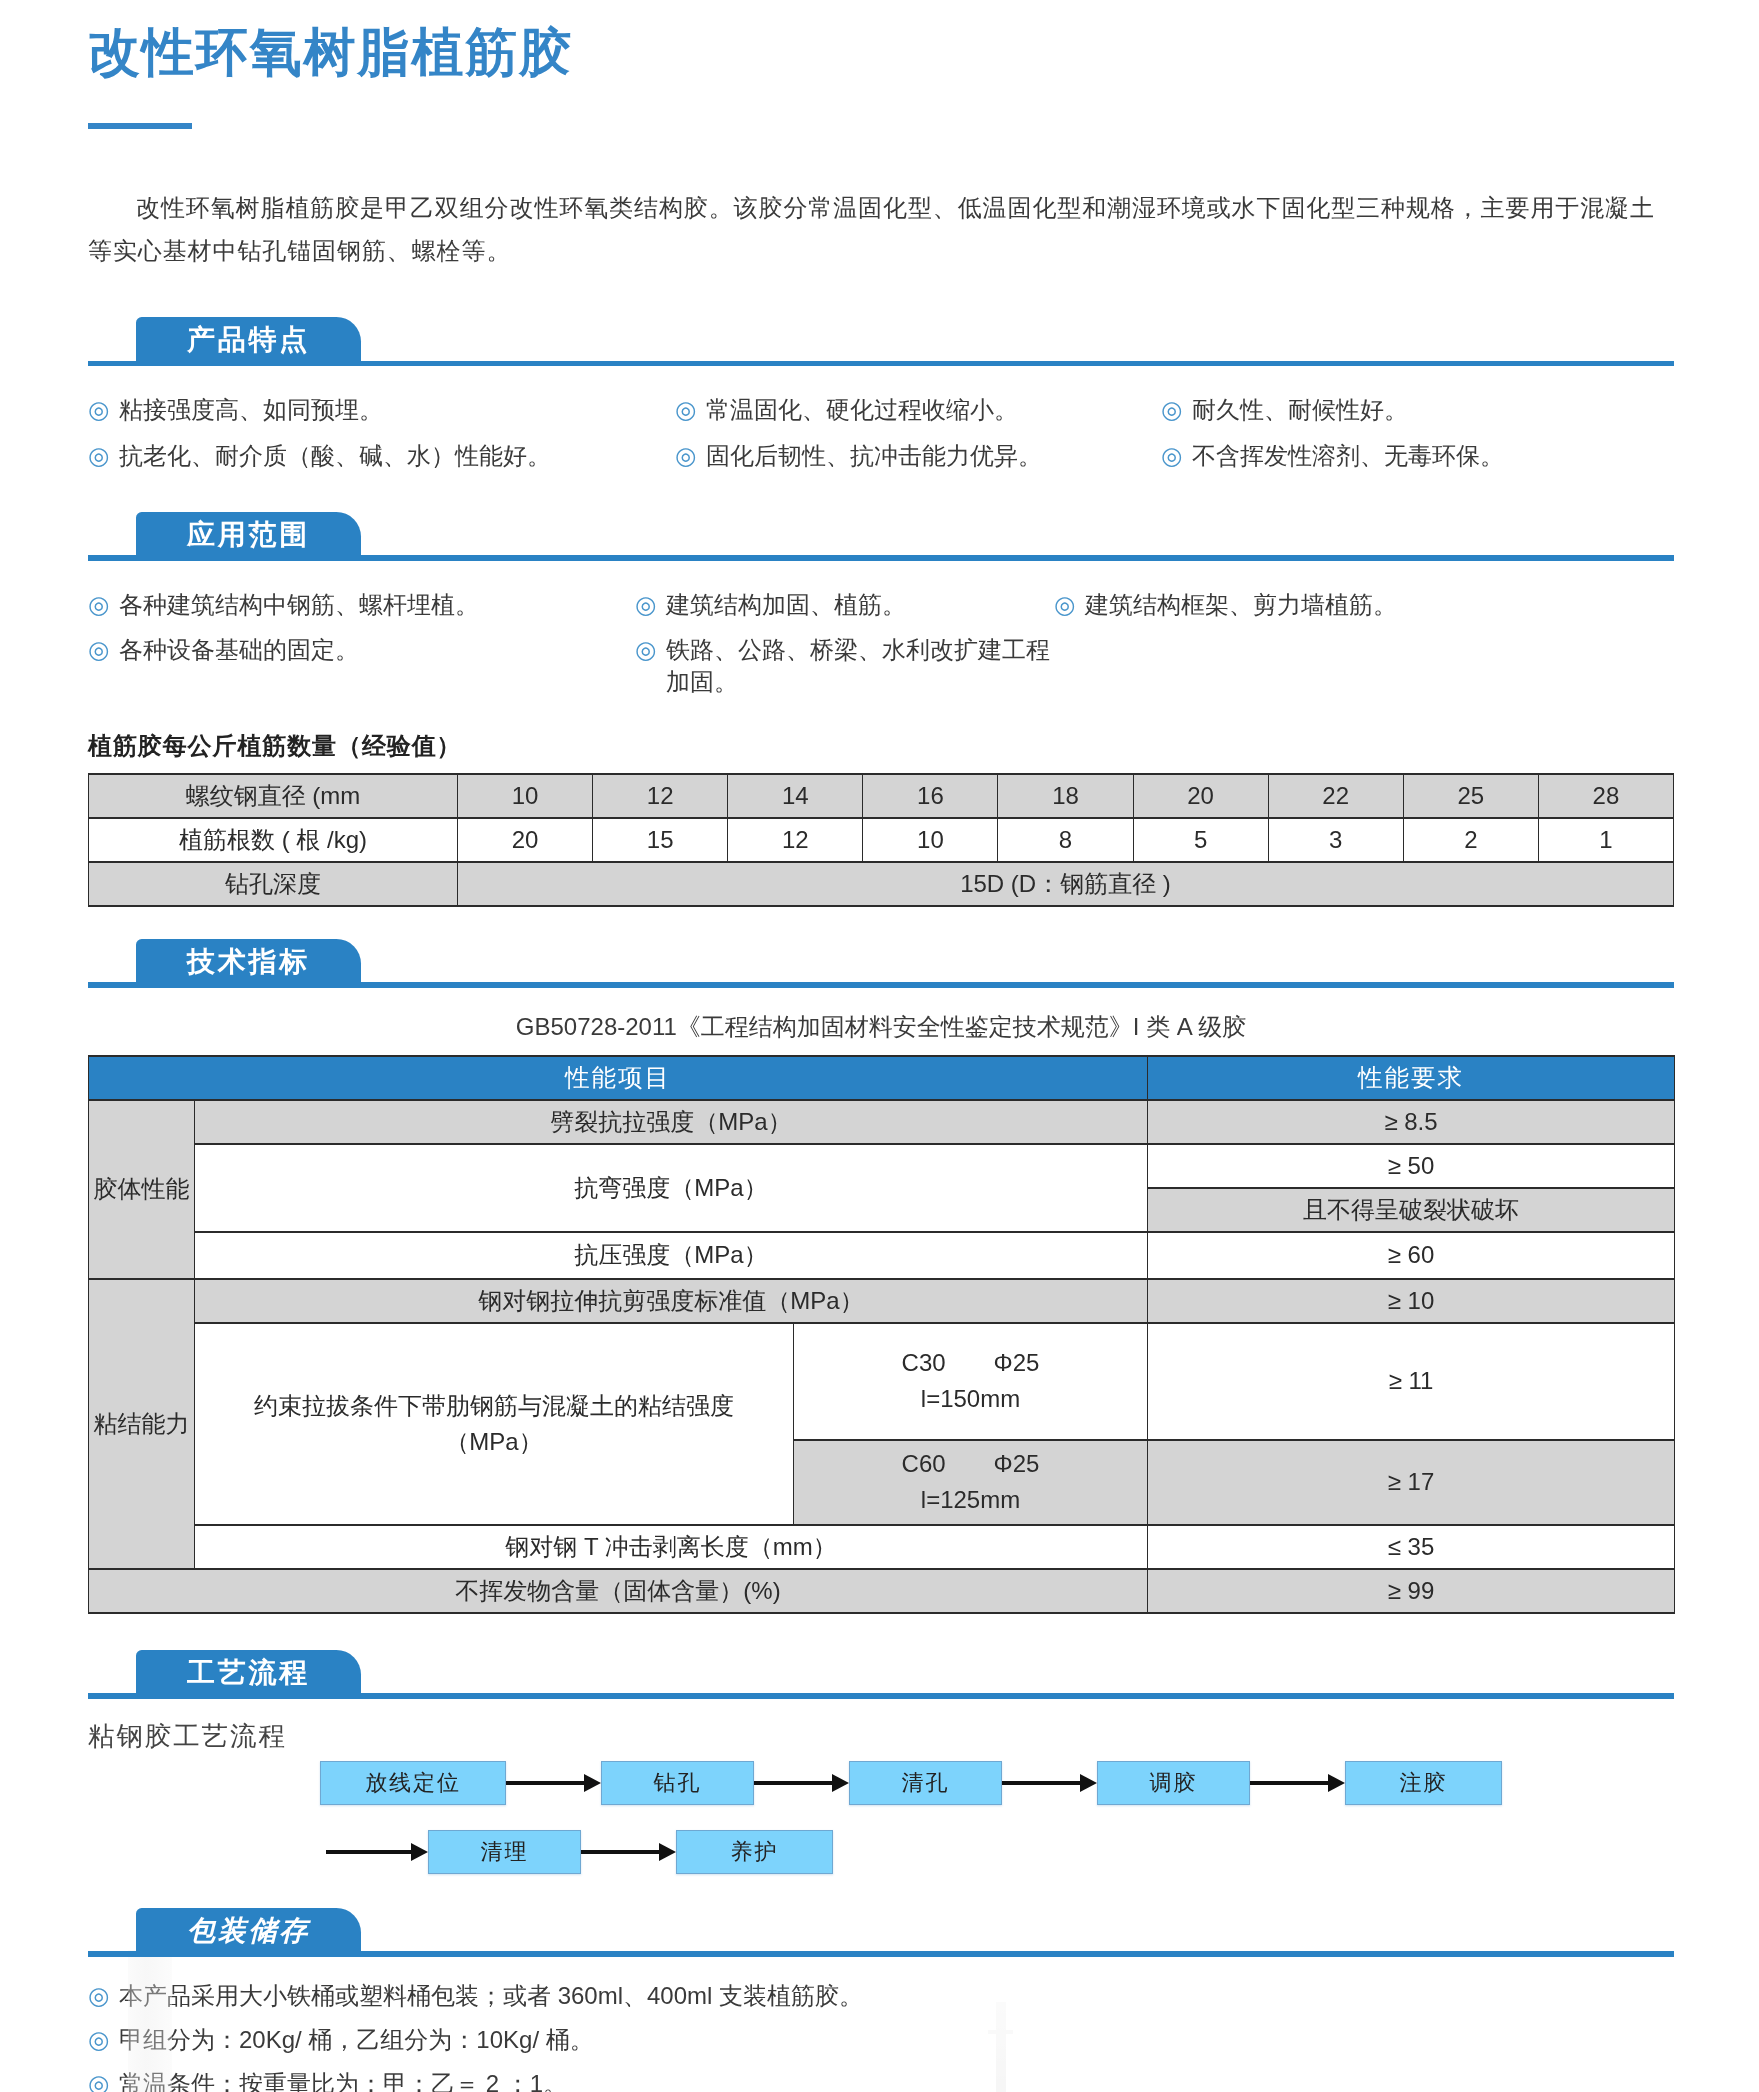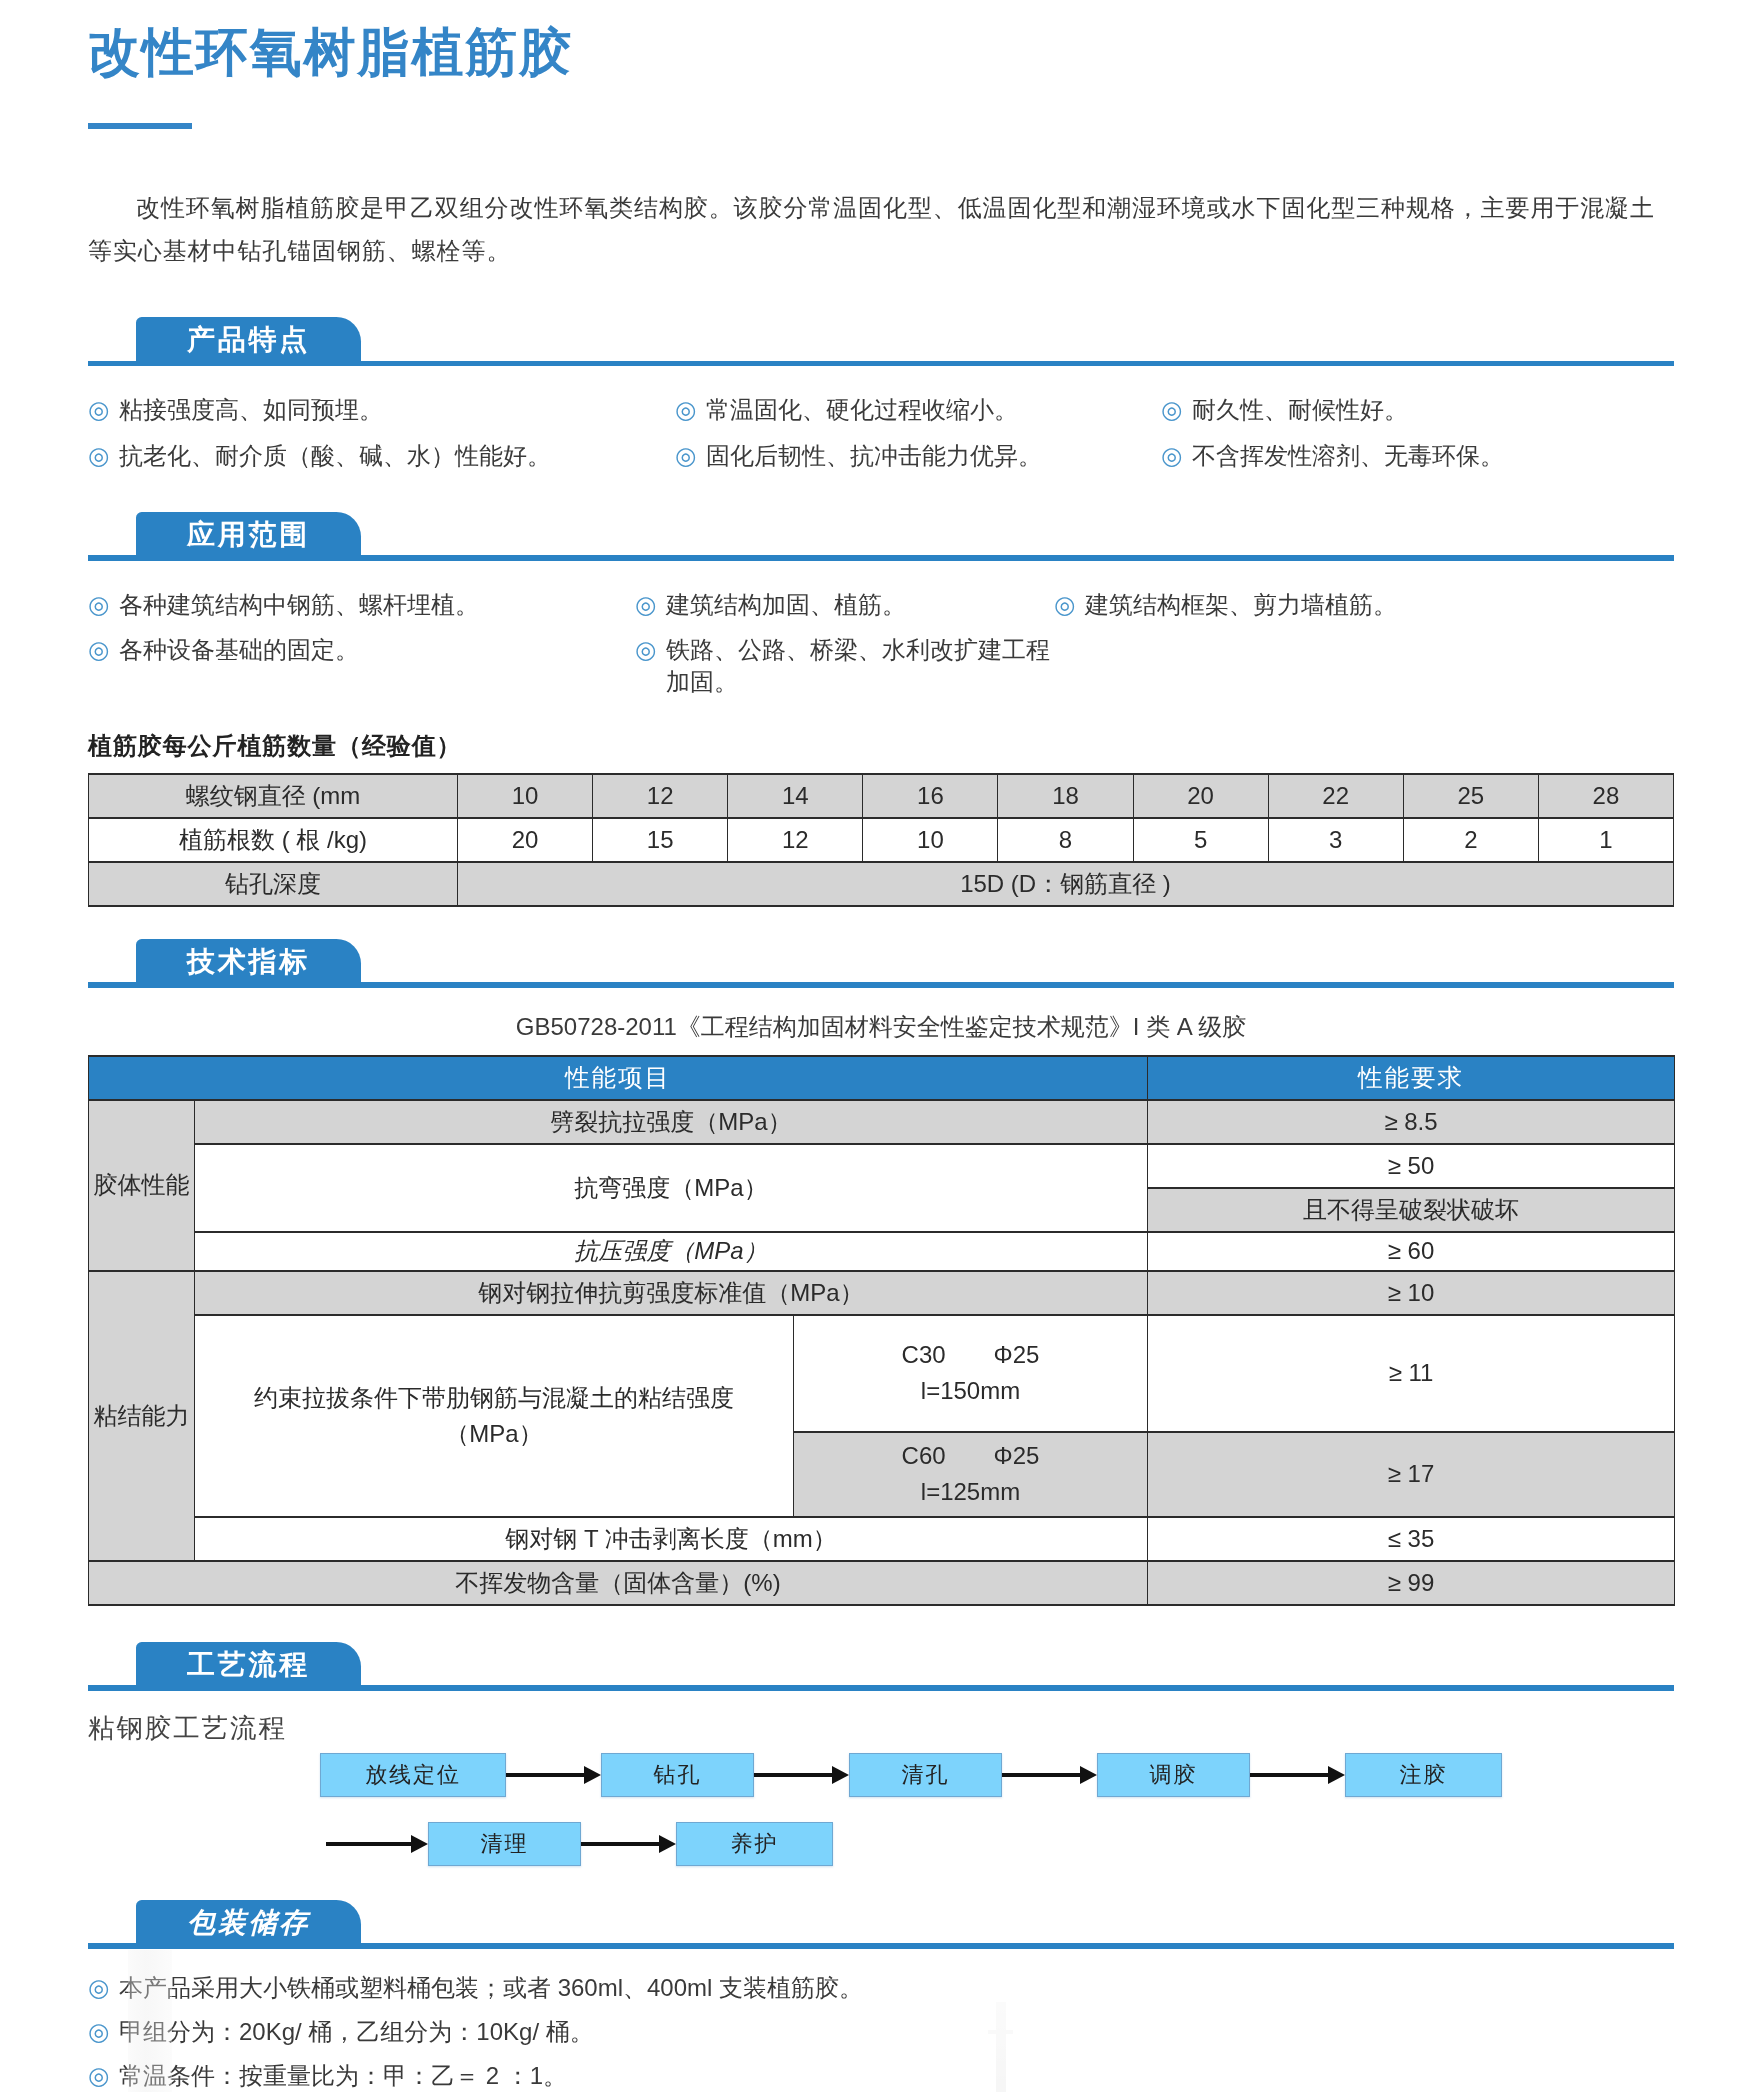--- a/index.html
+++ b/index.html
@@ -99,21 +99,21 @@
     font-size: 24px; color: #2b2b2b;
     line-height: 36px;
   }
   .tech-table .thead td {
     background: #2a82c4; color: #ffffff; height: 44px;
     font-size: 24.6px; letter-spacing: 1.9px;
   }
   .cell-gray { background: #d4d4d4; }
   .cell-white { background: #ffffff; }
   .group-cell { background: #d4d4d4; line-height: 44px; }
-  .h46 { height: 44px; } .h50 { height: 39px; font-style: italic; } .h100 { height: 117px; } .h90 { height: 85px; }
+  .h46 { height: 44px; } .h50 { height: 47px; } .h100 { height: 117px; } .h90 { height: 85px; }
 
   
   .process-subtitle { margin-top: 19px; font-size: 26.5px; color: #444; letter-spacing: 1.9px; }
   .flow-row { display: flex; align-items: center; }
   .flow-row1 { margin-top: 7.6px; margin-left: 232px; }
   .flow-row2 { margin-top: 24.6px; margin-left: 238px; }
   .flow-box {
     height: 44px; border: 1.9px solid #6fa8d2; background: #7dd3fc;
     color: #222; font-size: 22px; letter-spacing: 1.9px;
     display: flex; align-items: center; justify-content: center;

